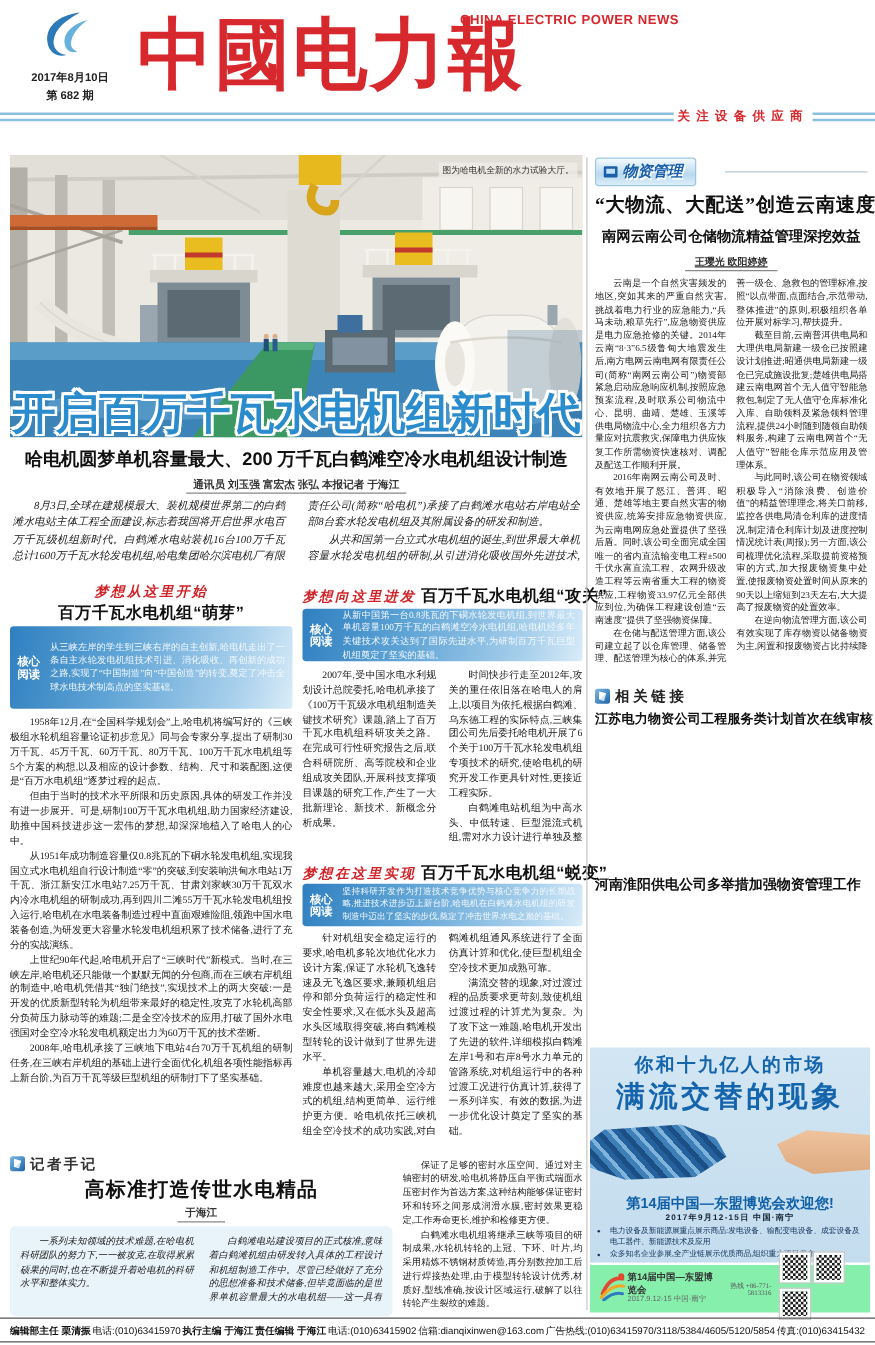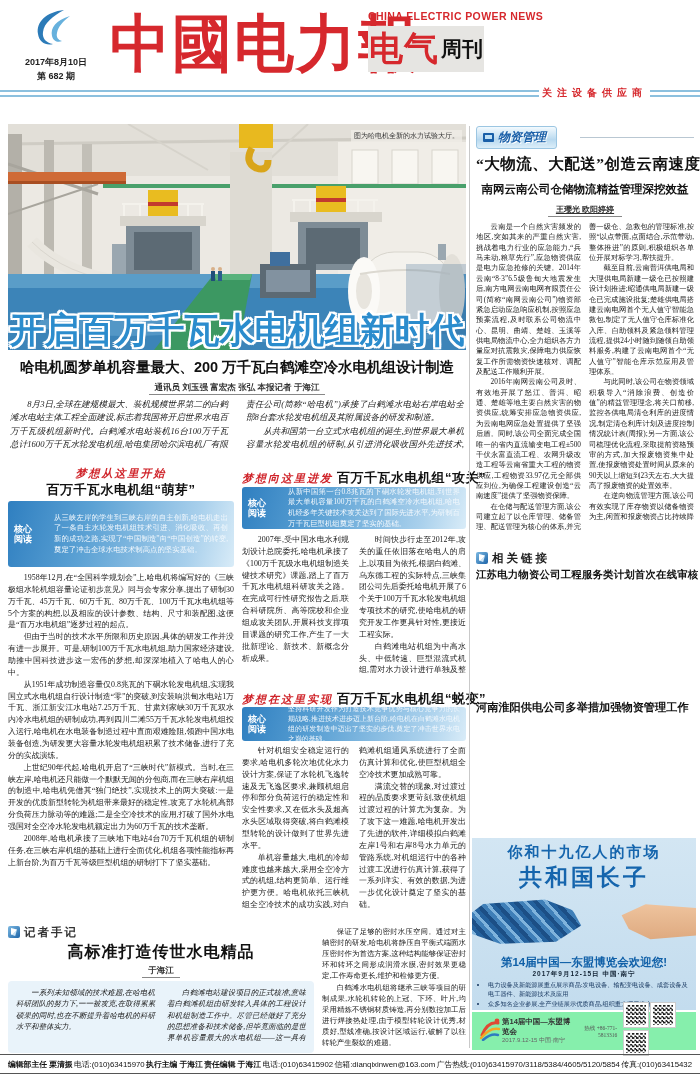--- a/index.html
+++ b/index.html
@@ -26,21 +26,21 @@
   .byline{font-family:"Liberation Sans",sans-serif;font-weight:bold;font-size:8.5px;color:#333;text-align:center;}
   .byline span{border-bottom:1px solid #888;padding:0 6px 2px;}
   .intro{font-size:8.6px;line-height:1.55;font-style:italic;color:#222;text-align:justify;
          column-count:2;column-gap:18px;}
   .intro p{margin:0;text-indent:2em;}
   .kicker{font-family:"Liberation Serif",serif;font-style:italic;font-weight:bold;color:#d0242a;font-size:11px;letter-spacing:2px;}
   .sectitle{font-family:"Liberation Sans",sans-serif;font-weight:bold;color:#111;font-size:13px;letter-spacing:.5px;}
   .corebox{background:linear-gradient(105deg,#2f7fc0 0%,#5ba1d4 35%,#a9d0ec 80%,#d9ecf8 100%);
            border-radius:3px;display:flex;align-items:center;padding:4px 6px;box-sizing:border-box;}
   .corelabel{width:20px;min-width:20px;font-family:"Liberation Sans",sans-serif;font-weight:bold;color:#fff;
-             font-size:9px;line-height:1.15;margin-right:20px;}
+             font-size:9px;line-height:1.15;margin-right:6px;}
   .coretext{font-size:7.4px;line-height:1.45;color:#f2f8fd;text-align:justify;}
   .bodytext{font-size:7.9px;line-height:1.5;color:#1a1a1a;text-align:justify;overflow:hidden;}
   .bodytext p{margin:0;text-indent:2em;}
   .cols2{column-count:2;column-gap:10px;}
   .vline{border-left:1px solid #c9c9c9;}
   
   .noteicon,.linkicon{display:inline-block;width:12px;height:12px;border-radius:2px;vertical-align:-2px;
         background:linear-gradient(135deg,#7db9e2,#1c64a8);position:relative;}
   .noteicon::after,.linkicon::after{content:"";position:absolute;left:3px;top:2px;width:6px;height:8px;
         background:linear-gradient(135deg,#fff 55%,#cfe6f6 55%);clip-path:polygon(0 0,100% 20%,70% 100%,0 80%);}
@@ -101,24 +101,20 @@
       <path d="M38,4 C20,6 10,16 12,28 C13,36 20,40 27,38 C20,37 16,32 17,26 C18,17 27,10 38,4 Z" fill="#2c7bb8"></path>
       <path d="M44,10 C30,14 24,22 26,30 C27,35 32,37 36,35 C32,34 30,31 31,27 C32,21 37,15 44,10 Z" fill="#67b1dd"></path>
     </svg>
   </div>
   <div class="abs date" style="left:8px;top:56px;width:96px;">
     <div>2017年8月10日</div>
     <div>第 682 期</div>
   </div>
   <div class="abs masthead" style="left:110px;top:4px;">中國电力報</div>
   <div class="abs engtitle" style="left:368px;top:10px;">CHINA ELECTRIC POWER NEWS</div>
-  <div class="abs weeklybox" style="left:368px;top:26px;">
-    <span class="weeklyred">电气</span>
-    <span class="weeklyblack">周刊</span>
-  </div>
   <div class="abs rule2" style="left:0;top:90px;width:700px;"></div>
   <div class="abs tagline" style="right:50px;top:86px;">关注设备供应商</div>
 
   <div class="abs photo" style="left:8px;top:124px;width:458px;height:226px;">
     <svg width="458" height="226" viewBox="0 0 458 226">
       <rect x="0" y="0" width="458" height="226" fill="#ece9e3"></rect>
       <rect x="0" y="0" width="458" height="52" fill="#e2dfd8"></rect>
       <line x1="0" y1="20" x2="458" y2="14" stroke="#cfccc4" stroke-width="3"></line>
       <line x1="120" y1="0" x2="200" y2="46" stroke="#d6d3cb" stroke-width="2"></line>
       <line x1="300" y1="0" x2="250" y2="46" stroke="#d6d3cb" stroke-width="2"></line>
@@ -303,21 +299,21 @@
     <p>本报讯  7月21日,国网江苏省电力公司2017年第四批工程、服务类项目需求计划审核工作圆满完成,本次计划审查工作完成在线审核项目735个、大概金额13.42亿元,审核用时只有以往的一半时间,大大提升了审核工作效率。</p>
     <p>本次需求计划审核工作,国网江苏省电力公司物资公司(简称“江苏电力物资公司”)全面应用省公司企业资源管理系统(ERP系统)工程服务计划在线审核模块,开创了国网公司系统内工程服务需求计划在ERP系统中在线审核的先河。</p>
     <p>工程、服务类计划在线审核模块是专门针对非物资类计划开发的线上审核模块,它与ERP系统中其他模块无缝对接,共享数据,实现了工程、服务类计划的全流程在线审核,具备快速创建项目、计划条目一键同步、专家分类抽取及短信通知、专家在线审核及复审、问题计划一键退回等功能,完全避免了线下审核带来的流程衔接不畅、信息传递失真、审核效率低、人为错误多等问题。</p>
     <span class="sb-sign">(戴鑫)</span>
   </div>
 
   <div class="abs sb-head3" style="left:476px;top:700px;width:218px;">河南淮阳供电公司多举措加强物资管理工作</div>
 
   <div class="abs ad" style="left:472px;top:838px;width:224px;height:172px;">
     <div class="adline1" style="margin-top:5px;">你和十九亿人的市场</div>
-    <div class="adline2">共和国长子</div>
+    <div class="adline2">满流交替的现象</div>
     <div class="abs" style="left:0;top:52px;width:224px;height:56px;">
       <div class="abs armbot" style="left:0;top:2px;width:140px;height:54px;"></div>
       <div class="abs armhum" style="right:0;top:6px;width:120px;height:46px;"></div>
     </div>
     <div class="adtitle" style="margin-top:62px;">第14届中国—东盟博览会欢迎您!</div>
     <div class="addate">2017年9月12-15日  中国·南宁</div>
     <ul class="adbullets" style="margin:2px 0 0 0;padding:0 6px 0 16px;">
       <li>电力设备及新能源展重点展示商品:发电设备、输配变电设备、成套设备及电工器件、新能源技术及应用</li>
       <li>众多知名企业参展,全产业链展示优质商品,组织重大项目发布</li>
       <li>邀请全球实力买家参会</li>

